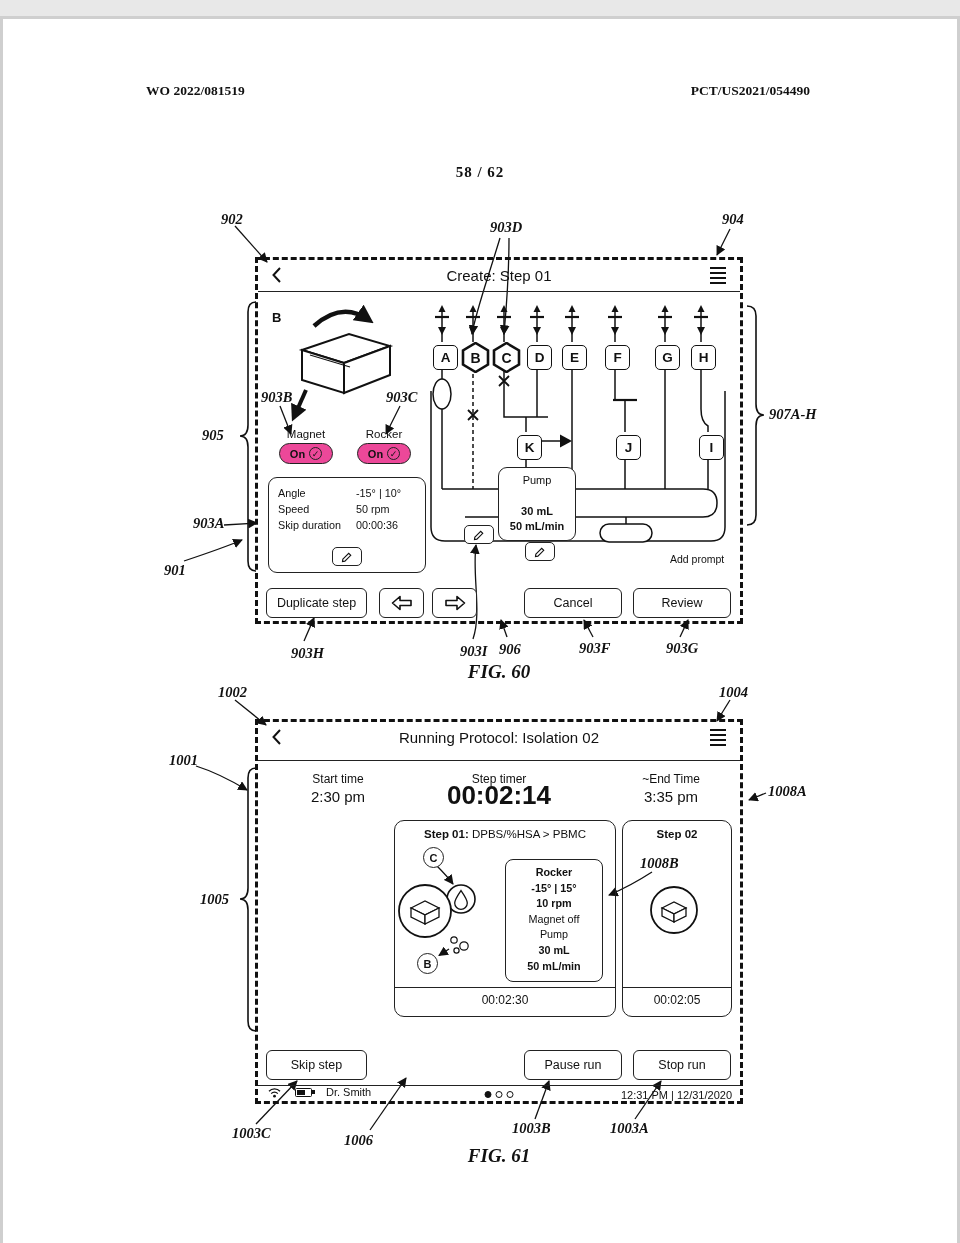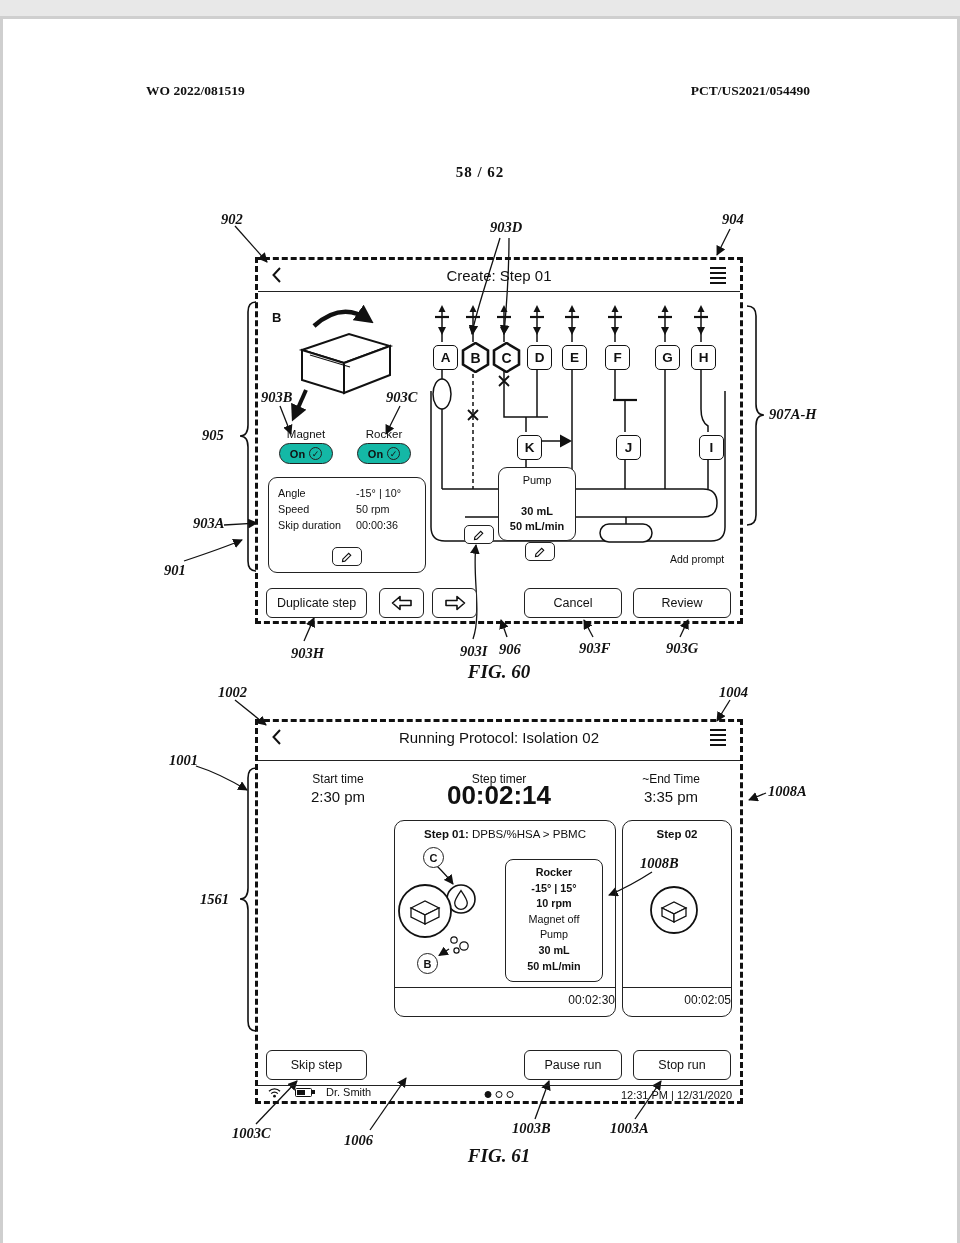--- a/index.html
+++ b/index.html
@@ -18,21 +18,21 @@
   .scr-title { position:absolute; top:7px; left:0; right:0; text-align:center; font-size:15px; }
   .back { position:absolute; top:6px; left:13px; }
   .menu { position:absolute; top:7px; right:14px; width:16px; height:17px;
           background:repeating-linear-gradient(#111 0 2.2px, transparent 2.2px 5px); }
   .hline { position:absolute; left:0; right:0; border-top:1.6px solid #222; }
 
   .diagram { position:absolute; left:172px; top:45px; width:309px; height:257px; border:1.6px solid #222; border-radius:10px; }
   .diag-label { position:absolute; top:3px; right:7px; font-size:10.5px; }
   .baglabel { position:absolute; left:14px; top:50px; font-weight:bold; font-size:13px; }
   .lbl { position:absolute; width:60px; text-align:center; font-size:11.5px; }
-  .pill { position:absolute; width:54px; height:21px; border:1.6px solid #222; border-radius:11px; background:#14b8a6;
+  .pill { position:absolute; width:54px; height:21px; border:1.6px solid #222; border-radius:11px; background:#ec4899;
           display:flex; align-items:center; justify-content:center; gap:4px; font-size:11px; font-weight:bold; }
   .chk { width:13px; height:13px; border:1.2px solid #222; border-radius:50%; font-size:9px; font-weight:normal;
          display:flex; align-items:center; justify-content:center; }
 
   .params { position:absolute; left:10px; top:217px; width:158px; height:96px; border:1.6px solid #222; border-radius:9px; }
   .prow { position:absolute; left:9px; right:5px; font-size:10.8px; display:flex; }
   .prow span:first-child { flex:1; }
   .pval { width:64px; text-align:left; }
   .edit { position:absolute; width:30px; height:19px; border:1.5px solid #222; border-radius:5px; background:#fff;
           display:flex; align-items:center; justify-content:center; }
@@ -52,21 +52,21 @@
   .timerbig { position:absolute; top:58px; left:0; right:0; text-align:center; font-size:26px; font-weight:bold; }
 
   .card { position:absolute; border:1.6px solid #222; border-radius:10px; }
   .cardtitle { position:absolute; top:7px; left:0; right:0; text-align:center; font-size:11.5px; }
   .mini { position:absolute; width:21px; height:21px; border:1.6px solid #222; border-radius:50%; background:#fff;
           display:flex; align-items:center; justify-content:center; font-weight:bold; font-size:11px; z-index:2; }
   .rockbox { position:absolute; left:110px; top:38px; width:98px; height:123px; border:1.5px solid #222; border-radius:8px;
              text-align:center; font-size:10.8px; line-height:15.6px; padding-top:5px; background:#fff; }
   .rline.b { font-weight:bold; }
   .pdiv { position:absolute; left:0; right:0; top:166px; border-top:1.5px solid #222; }
-  .dur { position:absolute; left:0; right:0; top:172px; text-align:right; font-size:12px; }
+  .dur { position:absolute; left:0; right:0; top:172px; text-align:center; font-size:12px; }
 
   .status-left { position:absolute; left:10px; top:364px; display:flex; align-items:center; gap:14px; font-size:11px; }
   .batt { width:17px; height:9px; border:1.2px solid #111; border-radius:1.5px; position:relative; display:inline-block; }
   .batt::after { content:""; position:absolute; right:-3.5px; top:1.5px; width:2.5px; height:4px; background:#111; }
   .batt::before { content:""; position:absolute; left:1px; top:1px; bottom:1px; width:8px; background:#111; }
   .dots { position:absolute; left:50%; transform:translateX(-50%); top:369px; display:flex; gap:4px; }
   .dot { width:7px; height:7px; border:1.3px solid #111; border-radius:50%; }
   .dot.f { background:#111; }
   .dtime { position:absolute; right:8px; top:367px; font-size:11px; }
 </style>
@@ -385,20 +385,20 @@
         <span class="dot"></span>
       </div>
     <div class="dtime">12:31 PM | 12/31/2020</div>
   </div>
 
   <div class="ref" style="left:215px;top:665px">1002</div>
   <div class="ref" style="left:716px;top:665px">1004</div>
   <div class="ref" style="left:166px;top:733px">1001</div>
   <div class="ref" style="left:765px;top:764px">1008A</div>
   <div class="ref" style="left:637px;top:836px">1008B</div>
-  <div class="ref" style="left:197px;top:872px">1561</div>
+  <div class="ref" style="left:197px;top:872px">1005</div>
   <div class="ref" style="left:229px;top:1106px">1003C</div>
   <div class="ref" style="left:341px;top:1113px">1006</div>
   <div class="ref" style="left:509px;top:1101px">1003B</div>
   <div class="ref" style="left:607px;top:1101px">1003A</div>
   <div class="figcap" style="left:252px;top:1126px;width:488px">FIG. 61</div>
 
 </div>
 
 </body></html>

